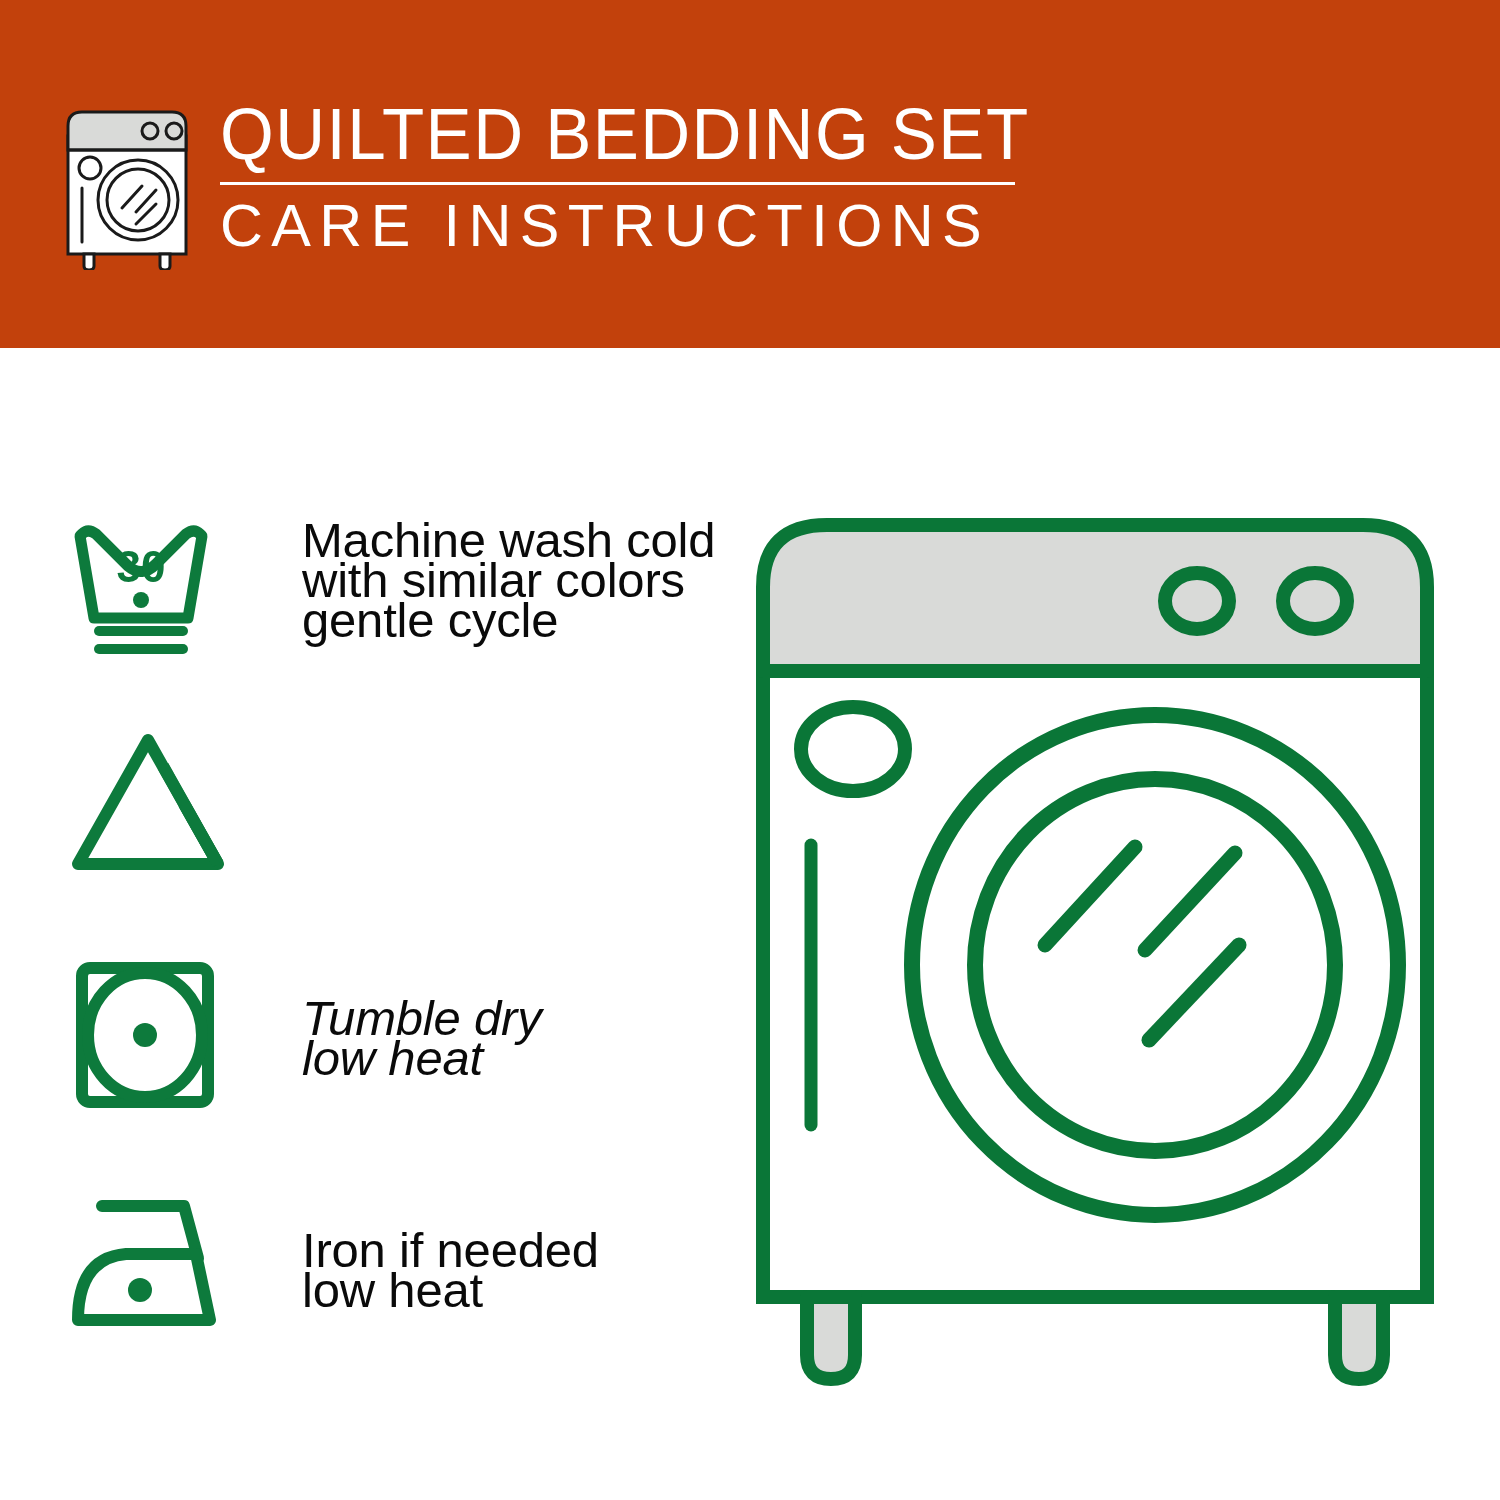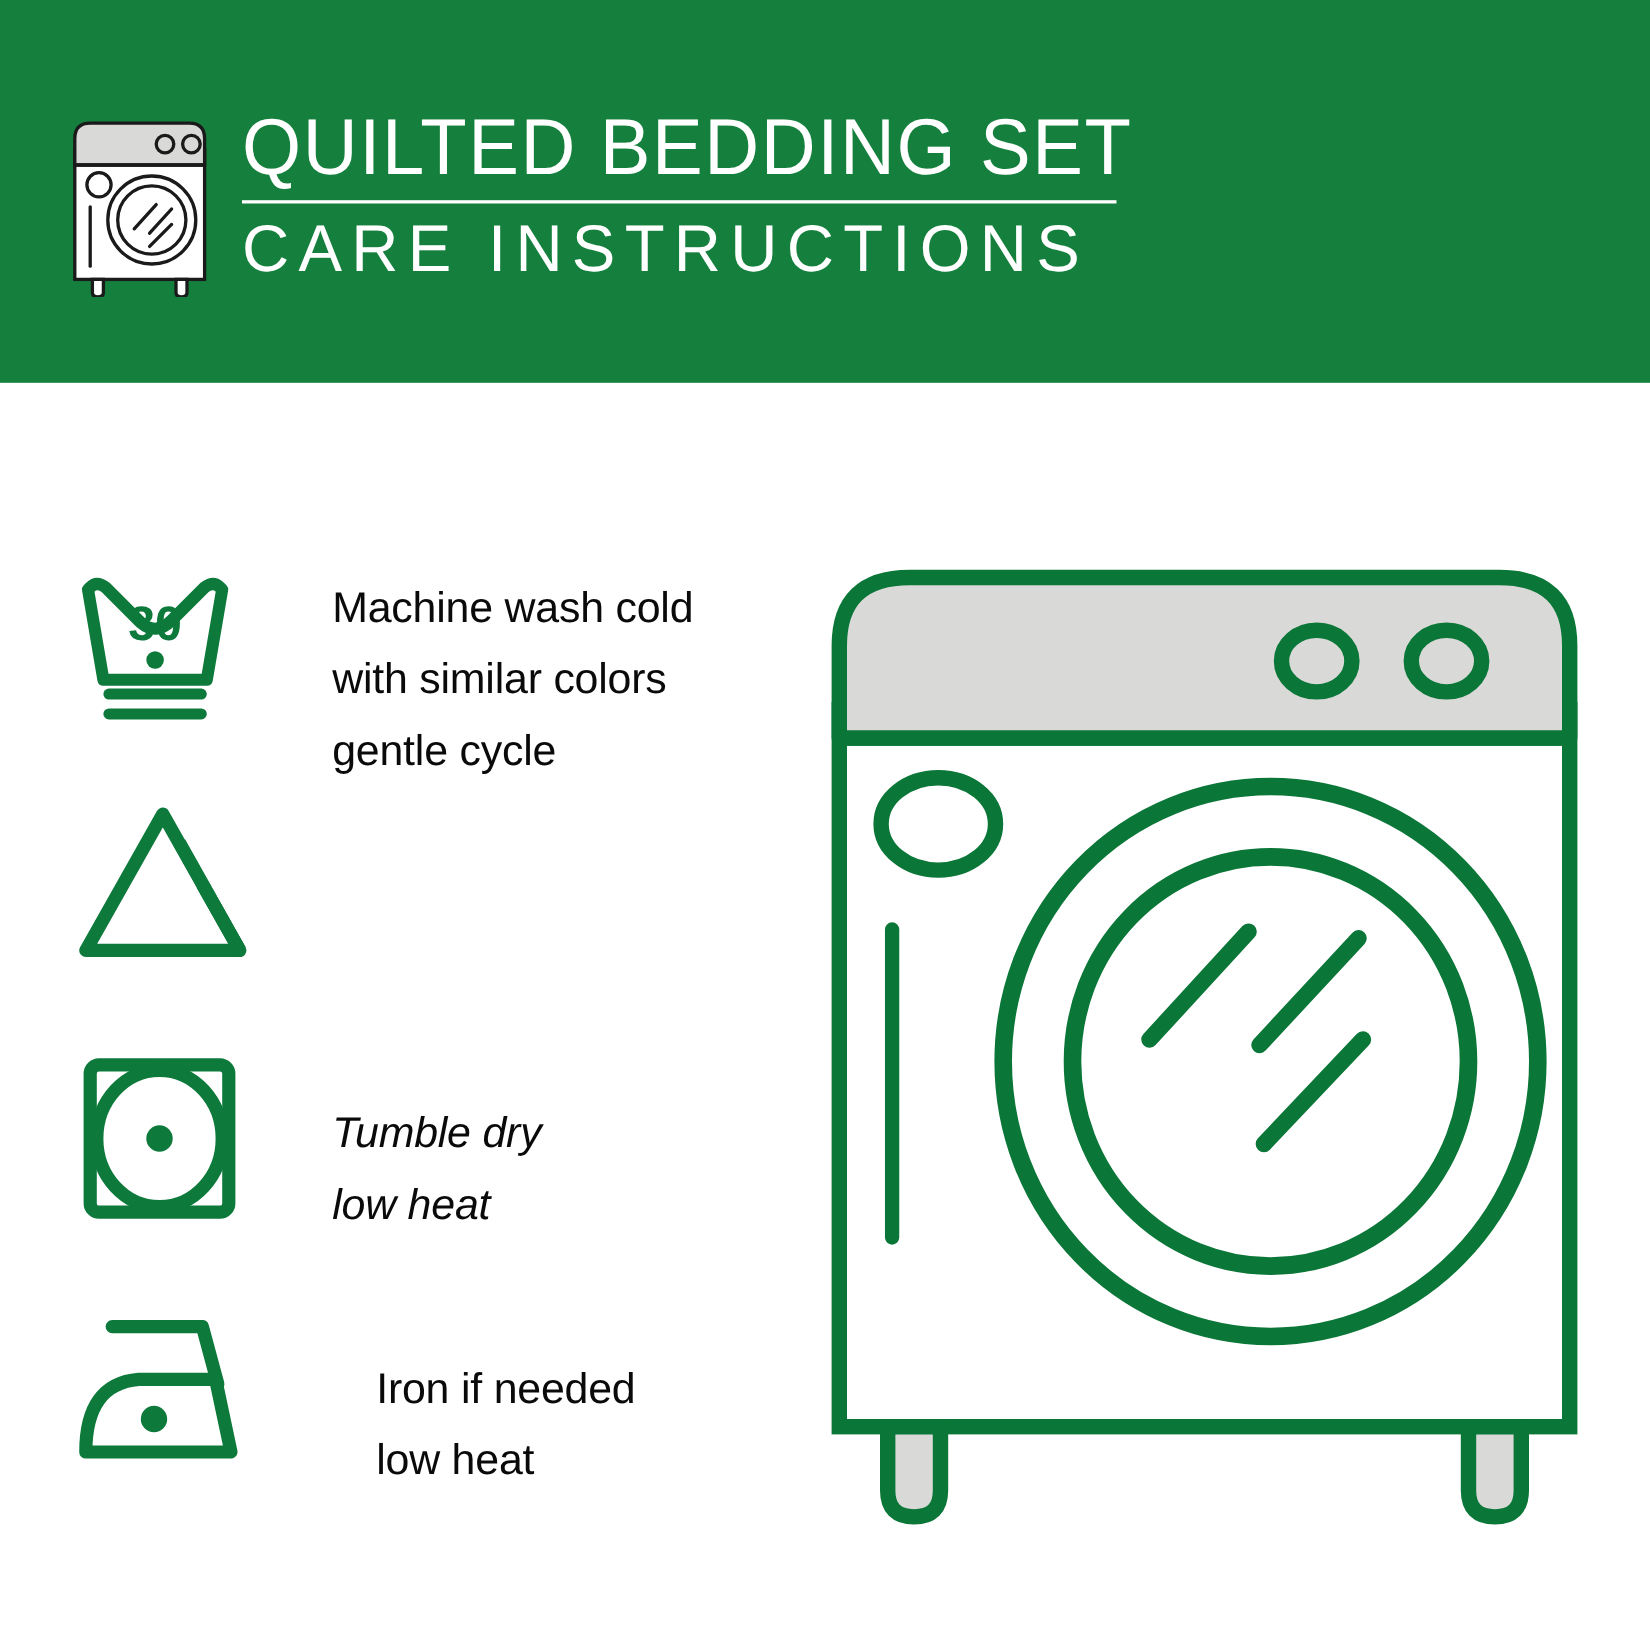--- a/index.html
+++ b/index.html
@@ -18,21 +18,21 @@
     overflow: hidden;
   }
 
   
   #header-band {
     position: absolute;
     left: 0;
     top: 0;
     width: 1500px;
     height: 348px;
-    background: #15803d;
+    background: #c2410c;
   }
   #header-inner {
     position: absolute;
     left: 62px;
     top: 96px;
     width: 1000px;
     height: 180px;
   }
   #header-icon {
     position: absolute;
@@ -93,22 +93,22 @@
   .care-symbol {
     position: absolute;
     left: 0;
     top: 0;
     width: 175px;
     height: 160px;
   }
   .care-text {
     position: absolute;
     left: 232px;
-    font-size: 39px;
-    line-height: 65px;
+    font-size: 49px;
+    line-height: 40px;
     color: #0a0a0a;
     font-weight: 400;
     letter-spacing: -0.2px;
     white-space: pre-line;
   }
 
   
   #machine {
     position: absolute;
     left: 745px;
@@ -213,21 +213,21 @@
       <div class="care-symbol">
         <svg viewBox="0 0 175 160" width="175" height="160" aria-hidden="true">
 
           <path d="M32 18 L114 18 L128 70" fill="none" stroke="#0d7a3c" stroke-width="12" stroke-linecap="round" stroke-linejoin="round"></path>
 
           <path d="M8 132 Q8 70 56 66 L126 66 L140 132 Z" fill="none" stroke="#0d7a3c" stroke-width="12" stroke-linejoin="round" stroke-linecap="round"></path>
 
           <circle cx="70" cy="102" r="12" fill="#0d7a3c"></circle>
         </svg>
       </div>
-      <div class="care-text" style="top:42px;margin-left:40px;">Iron if needed
+      <div class="care-text" style="top:42px;">Iron if needed
 low heat</div>
     </div>
 
   </div>
 
   <div id="machine">
     <svg viewBox="0 0 710 930" width="710" height="930" aria-hidden="true">
 
       <rect x="18" y="150" width="664" height="652" fill="#ffffff" stroke="#0a7637" stroke-width="14"></rect>
 

